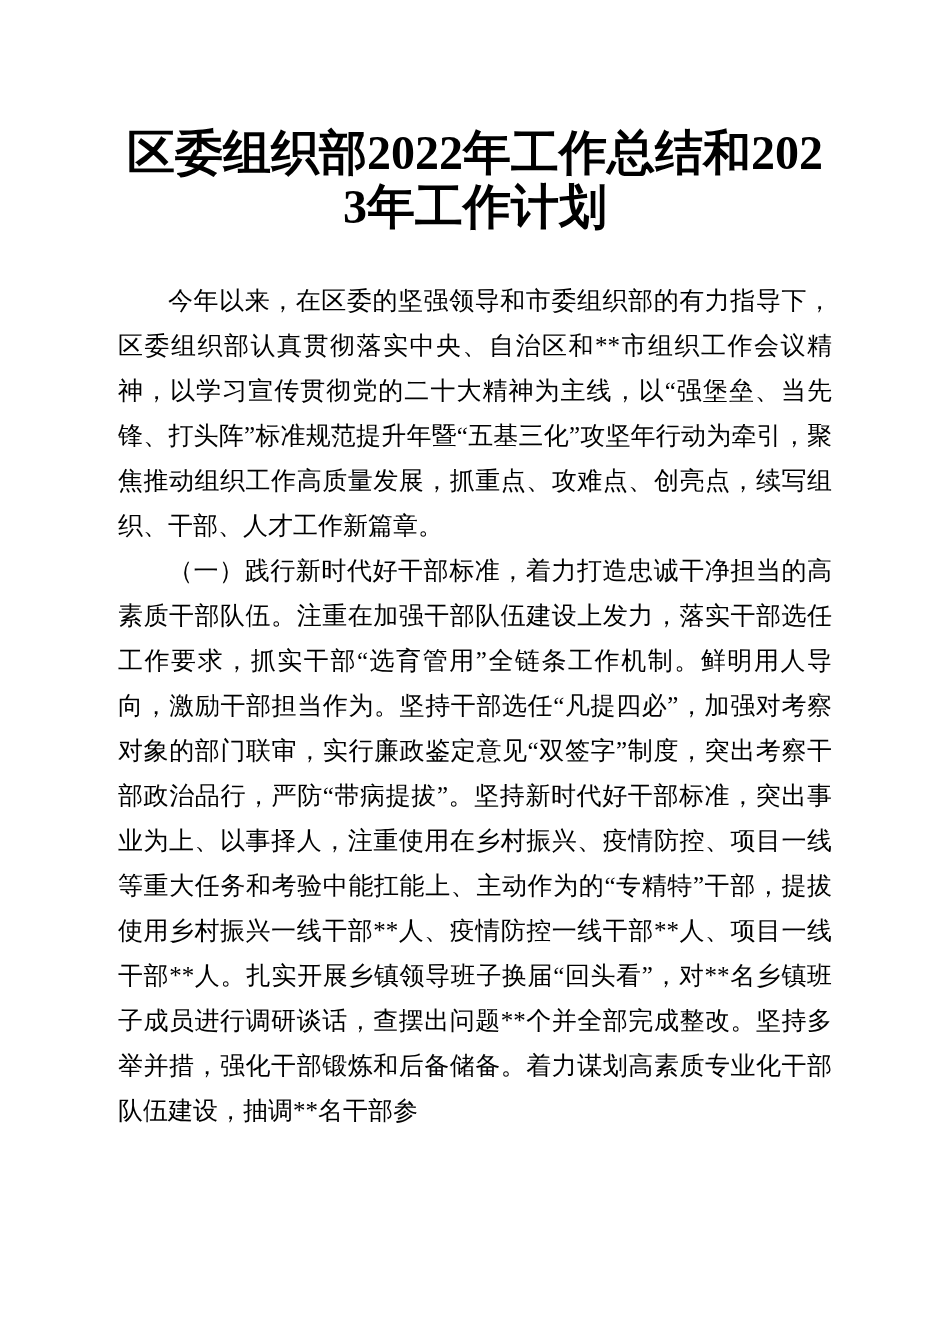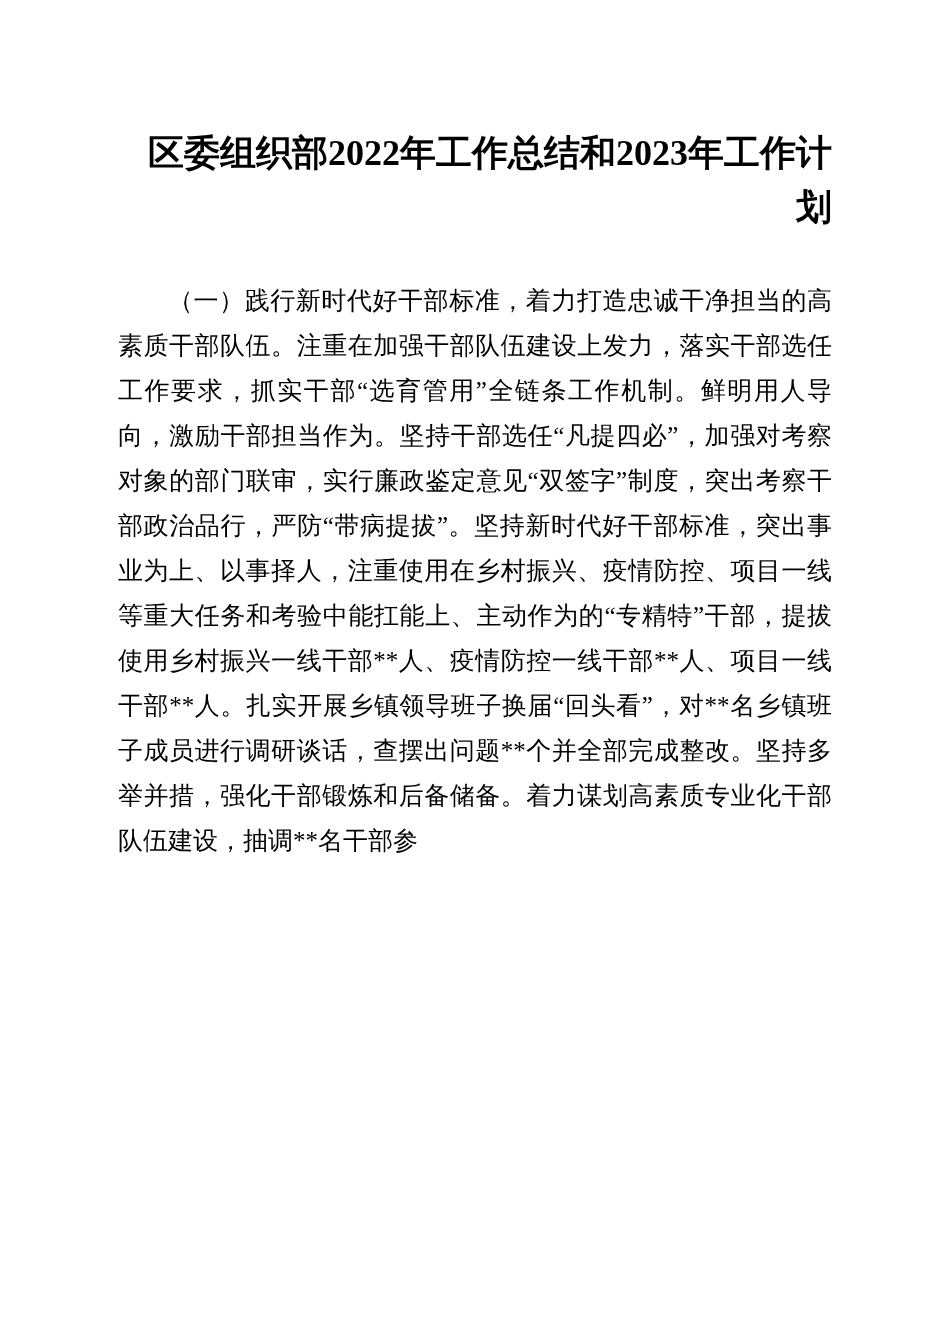--- a/index.html
+++ b/index.html
@@ -16,24 +16,24 @@
       position: relative;
       width: 950px;
       height: 1344px;
       margin: 0 auto;
       background: #ffffff;
       padding: 126px 118px 40px 118px;
       overflow: hidden;
     }
     .doc-title {
       margin: 0 0 44px 0;
-      font-size: 36px;
+      font-size: 48px;
       font-weight: bold;
       line-height: 54px;
-      text-align: right;
+      text-align: center;
       font-family: "Liberation Serif", "DejaVu Serif", serif;
       word-break: break-all;
     }
     .para {
       margin: 0;
       font-size: 25px;
       line-height: 45px;
       text-align: justify;
       text-indent: 2em;
       word-break: break-all;
@@ -46,16 +46,17 @@
       text-indent: 2em;
       font-family: "Liberation Sans", "DejaVu Sans", sans-serif;
     }
   </style>
 </head>
 <body>
 
 <div class="page">
   <h1 class="doc-title">区委组织部2022年工作总结和2023年工作计划</h1>
 
+  <p class="para">今年以来，在区委的坚强领导和市委组织部的有力指导下，区委组织部认真贯彻落实中央、自治区和**市组织工作会议精神，以学习宣传贯彻党的二十大精神为主线，以“强堡垒、当先锋、打头阵”标准规范提升年暨“五基三化”攻坚年行动为牵引，聚焦推动组织工作高质量发展，抓重点、攻难点、创亮点，续写组织、干部、人才工作新篇章。</p>
 
 
   <p class="para">（一）践行新时代好干部标准，着力打造忠诚干净担当的高素质干部队伍。注重在加强干部队伍建设上发力，落实干部选任工作要求，抓实干部“选育管用”全链条工作机制。鲜明用人导向，激励干部担当作为。坚持干部选任“凡提四必”，加强对考察对象的部门联审，实行廉政鉴定意见“双签字”制度，突出考察干部政治品行，严防“带病提拔”。坚持新时代好干部标准，突出事业为上、以事择人，注重使用在乡村振兴、疫情防控、项目一线等重大任务和考验中能扛能上、主动作为的“专精特”干部，提拔使用乡村振兴一线干部**人、疫情防控一线干部**人、项目一线干部**人。扎实开展乡镇领导班子换届“回头看”，对**名乡镇班子成员进行调研谈话，查摆出问题**个并全部完成整改。坚持多举并措，强化干部锻炼和后备储备。着力谋划高素质专业化干部队伍建设，抽调**名干部参</p>
 </div>
 
 </body></html>

